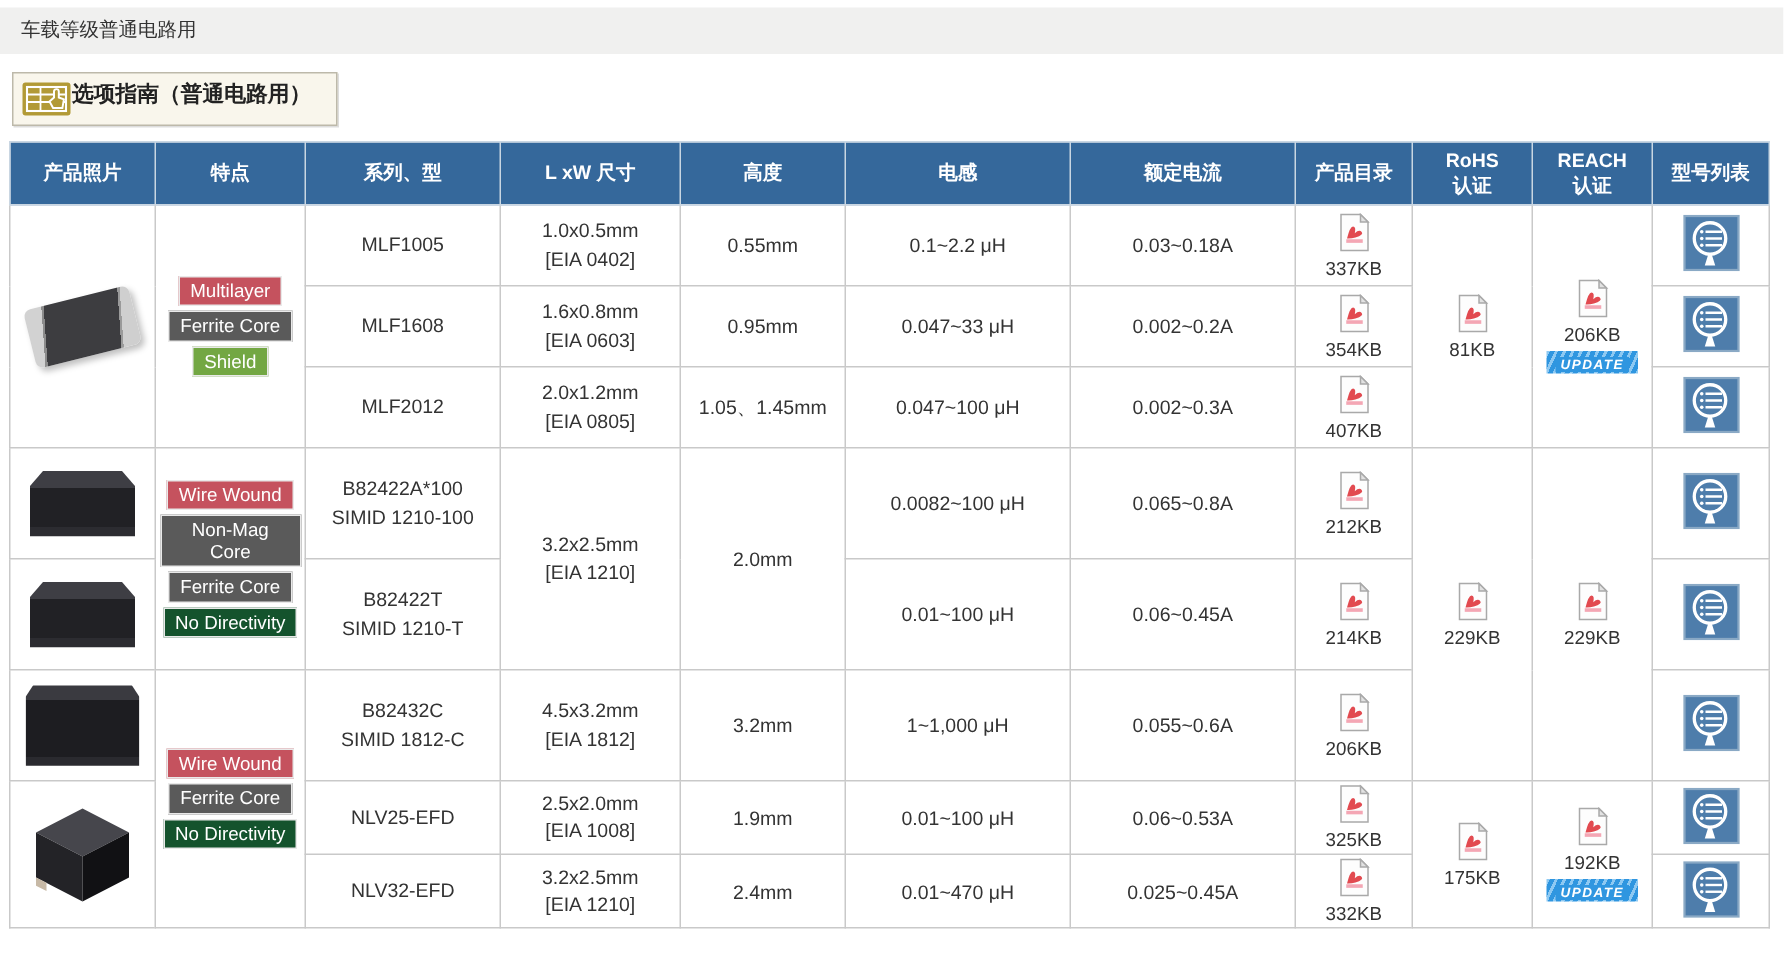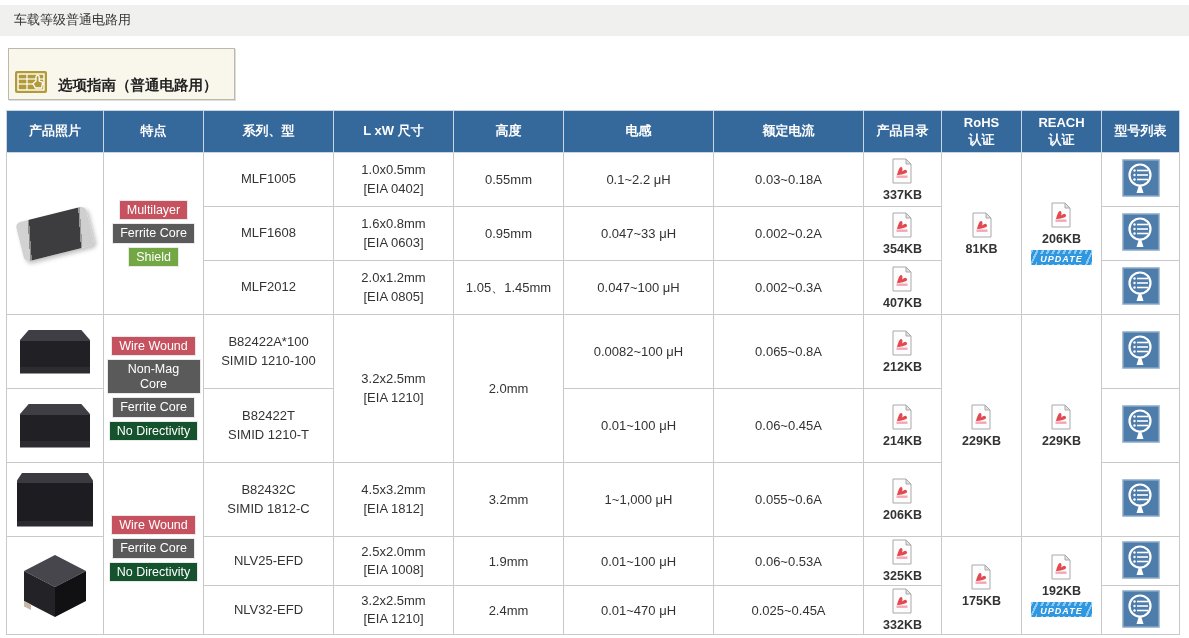--- a/index.html
+++ b/index.html
@@ -14,26 +14,26 @@
     margin-top: 5px;
     background: #f0f0ef;
     padding: 6px 0 7px 14px;
     display: flex; 
     font-size: 13px;
   }
   .tab { color: #333; cursor: pointer; }
 
   
   .guide-btn {
-    display: inline-flex; align-items: flex-end; gap: 10px;
+    display: inline-flex; align-items: flex-start; 
     margin: 12px 0 10px 8px;
     background: #f9f6ec;
     border: 1px solid #bdb9aa;
     box-shadow: 1px 1px 0 #ddd;
-    padding: 20px 16px 4px 5px;
+    padding: 4px 16px 4px 5px;
     cursor: pointer;
   }
   .guide-label { font-weight: bold; font-size: 14.5px; color: #222; }
 
   
   table { border-collapse: collapse; margin-left: 6px; width: 1173px; table-layout: fixed; }
   th {
     background: #35689b; color: #fff;
     font-size: 13px; font-weight: bold;
     border: 1px solid #c9d6e2;
@@ -58,21 +58,21 @@
     font-size: 12.5px; line-height: 1.15;
     color: #fff; border: 1px solid #e9e9e9;
   }
   .tag-red    { background: #c5525e; }
   .tag-gray   { background: #5a5a5a; }
   .tag-green  { background: #73a743; }
   .tag-purple { background: #14532d; }
 
   
   .pdf-link { display: inline-block; cursor: pointer; font-size: 12.5px; color: #333; }
-  .kb-label { display: block; margin-top: 1px; font-weight: bold; }
+  .kb-label { display: block; margin-top: 1px; }
   .update-badge {
     display: inline-block; margin-top: 4px; padding: 0 6px;
     background: repeating-linear-gradient(115deg, #8ec9f2 0 2px, #2f96e0 2px 5px);
     text-align: right;
   }
   .update-badge > span {
     display: inline-block; background: #2f96e0; color: #fff;
     font-size: 9px; font-weight: bold; font-style: italic;
     letter-spacing: 1px; padding: 0 3px;
   }

